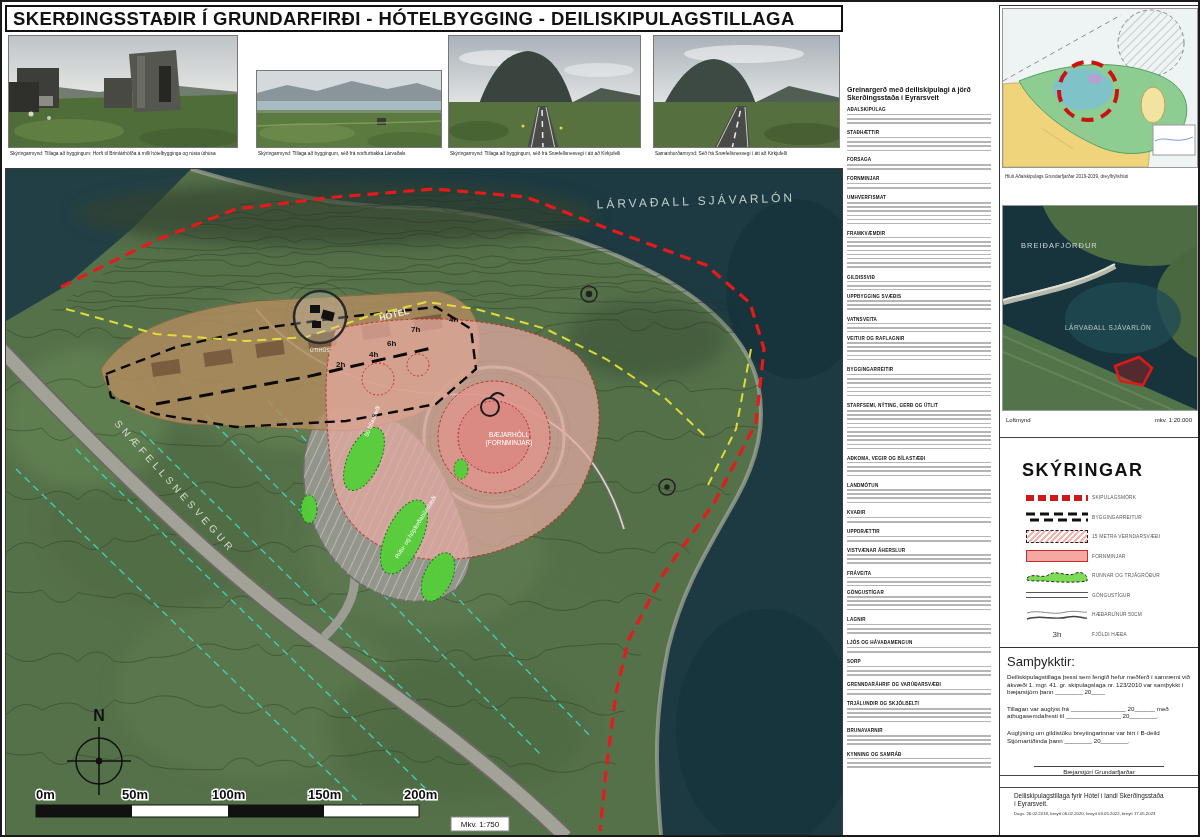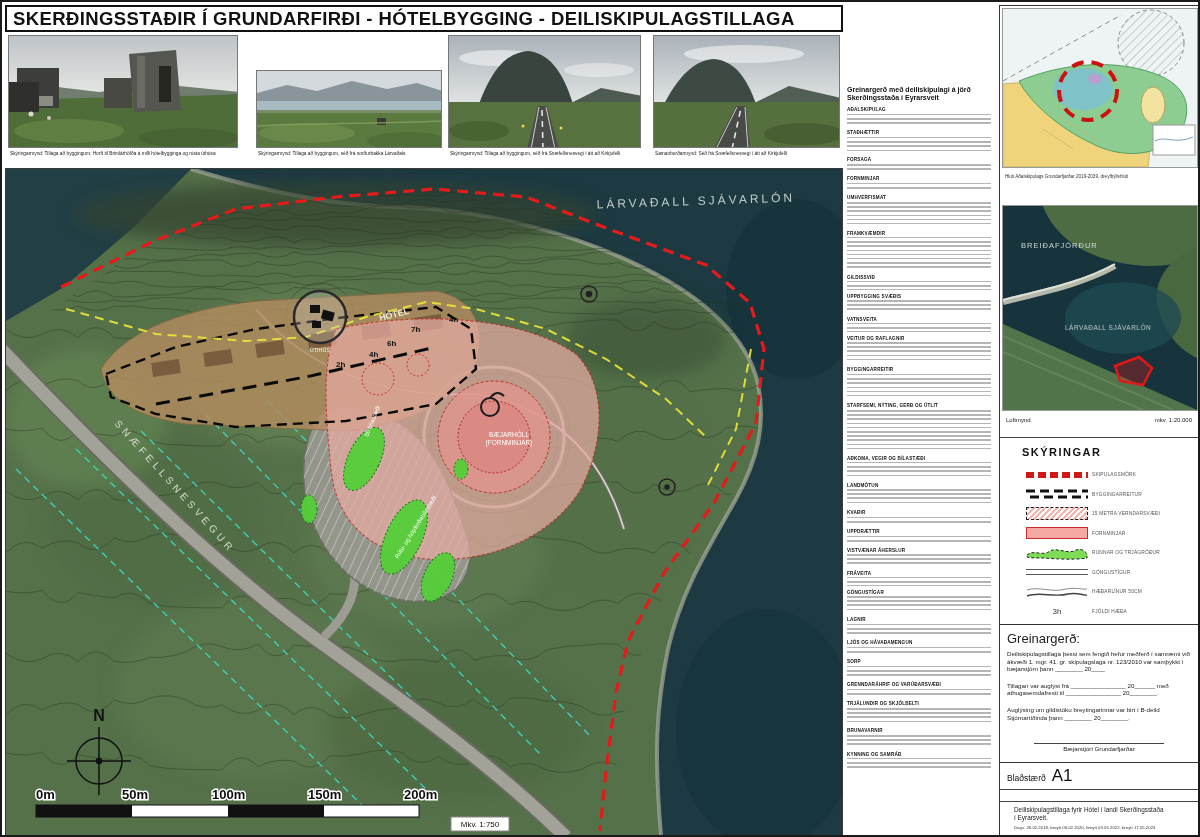--- a/index.html
+++ b/index.html
@@ -19,21 +19,21 @@
   .report{left:845px;top:84px;width:150px;height:749px;overflow:hidden;}
   .rtitle{font-size:7px;font-weight:bold;line-height:8px;margin-bottom:5px;}
   .sec{margin-bottom:4px;}
   .sec-h{font-size:4.6px;font-weight:bold;letter-spacing:.2px;color:#111;margin-bottom:1.5px;}
   .greek{background:repeating-linear-gradient(180deg,#9c9c9c 0 1.5px,transparent 1.5px 4.2px);opacity:.75;width:96%;}
   
   .sidebar{left:997px;top:3px;width:200px;height:831px;border:1.5px solid #333;box-sizing:border-box;background:#fff;}
   .panelcap{font-size:4.6px;color:#333;margin:2px 3px 0 3px;}
   .aerialcaps{display:flex;justify-content:space-between;font-size:6px;color:#222;padding:2px 4px;}
   .legend{border-top:1.2px solid #444;margin-top:12px;}
-  .legtitle{font-size:11px;font-weight:bold;letter-spacing:1.5px;margin:8px 0 10px 22px;}
+  .legtitle{font-size:18px;font-weight:bold;letter-spacing:1.5px;margin:22px 0 10px 22px;}
   .legrow{display:flex;align-items:center;gap:4px;margin:0 4px 6.5px 26px;height:13px;}
   .sw{width:62px;height:13px;flex:0 0 62px;display:flex;align-items:center;justify-content:center;}
   .leglab{font-size:4.8px;color:#555;letter-spacing:.2px;white-space:nowrap;}
   .sw-pinkhatch{border:1.3px dashed #222;box-sizing:border-box;height:13px;
     background:repeating-linear-gradient(135deg,#f3b5ae 0 2px,#fff 2px 4px);}
   .sw-pinksolid{background:#f3a9a2;border:1px solid #cc2a2a;box-sizing:border-box;height:12px;}
   .sw-dline{border-top:1.6px solid #555;border-bottom:1.6px solid #555;height:4px;width:62px;}
   .sw-3h{font-size:8px;color:#333;}
   .approvals{border-top:1.5px solid #333;padding:4px 7px 0 7px;}
   .apptitle{font-size:13px;margin:2px 0 4px 0;color:#222;}
@@ -535,32 +535,28 @@
         </div>
         <div class="leglab">HÆÐARLÍNUR 50CM</div>
       </div>
       <div class="legrow">
         <div class="sw sw-3h">3h</div>
         <div class="leglab">FJÖLDI HÆÐA</div>
       </div>
     </div>
 
     <div class="approvals">
-      <div class="apptitle">Greinargerð:</div>
+      <div class="apptitle">Samþykktir:</div>
       <p class="appp">Deiliskipulagstillaga þessi sem fengið hefur meðferð í samræmi við ákvæði 1. mgr. 41. gr. skipulagslaga nr. 123/2010 var samþykkt í bæjarstjórn þann ________ 20____</p>
       <p class="appp">Tillagan var auglýst frá ________________ 20______  með athugasemdafresti til ________________ 20________.</p>
       <p class="appp">Auglýsing um gildistöku breytingarinnar var birt í B-deild Stjórnartíðinda þann ________ 20________.</p>
       <div class="signline"></div>
       <div class="signname">Bæjarstjóri Grundarfjarðar</div>
     </div>
 
-    <div class="sheetrow">
-      <span class="sheetlab">Blaðstærð</span>
-      <span class="sheetsize">A1</span>
-    </div>
     <div class="emptyrow"></div>
 
     <div class="projrow">
       <div class="projtitle">Deiliskipulagstillaga fyrir Hótel í landi Skerðingsstaða í Eyrarsveit.</div>
       <div class="projdates">Dags. 26.02.2018,  breytt 06.02.2020,  breytt 03.05.2022,  breytt 17.05.2023</div>
     </div>
 
   </div>
 </div>
 

